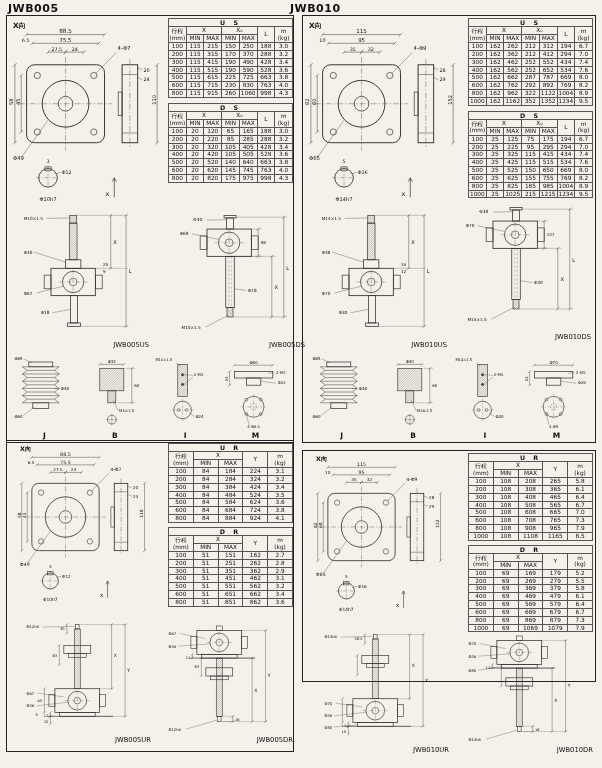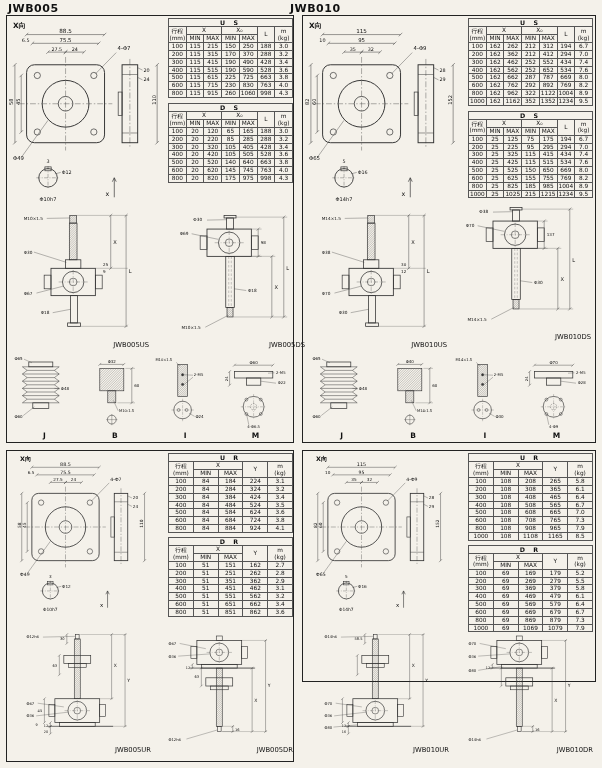--- a/index.html
+++ b/index.html
@@ -1103,21 +1103,21 @@
             <line x1="20" y1="66" x2="52" y2="66" stroke="#333" stroke-width="0.3" stroke-dasharray="4 1.5 1 1.5"></line>
             <line x1="36" y1="50" x2="36" y2="82" stroke="#333" stroke-width="0.3" stroke-dasharray="4 1.5 1 1.5"></line>
             <text x="36" y="92" font-size="4.8" text-anchor="middle" fill="#111" font-family="&quot;DejaVu Sans&quot;,sans-serif">4-Φ9</text>
             <line x1="30" y1="88.5" x2="27.5" y2="76.5" stroke="#333" stroke-width="0.4"></line>
           </svg>
         <div class="cap">M</div>
       </div>
     </div>
   </div>
 
-  <div class="quad" style="left:6px;top:450px;width:288px;height:312px">
+  <div class="quad" style="left:6px;top:440px;width:288px;height:312px">
     <svg viewBox="0 0 160 195" width="150" height="164" style="left:2px;top:2px">
         <text x="4" y="10" font-size="7.5" text-anchor="start" fill="#111" font-family="&quot;DejaVu Sans&quot;,sans-serif" font-weight="bold">X向</text>
         <rect x="18" y="48" width="80" height="80" fill="none" stroke="#333" stroke-width="1" rx="8"></rect>
         <line x1="10" y1="88" x2="106" y2="88" stroke="#333" stroke-width="0.4" stroke-dasharray="6 2 1.5 2"></line>
         <line x1="58" y1="40" x2="58" y2="136" stroke="#333" stroke-width="0.4" stroke-dasharray="6 2 1.5 2"></line>
         <circle cx="29" cy="59" r="3.2" fill="none" stroke="#333" stroke-width="0.7"></circle>
         <circle cx="87" cy="59" r="3.2" fill="none" stroke="#333" stroke-width="0.7"></circle>
         <circle cx="29" cy="117" r="3.2" fill="none" stroke="#333" stroke-width="0.7"></circle>
         <circle cx="87" cy="117" r="3.2" fill="none" stroke="#333" stroke-width="0.7"></circle>
         <circle cx="58" cy="88" r="24" fill="none" stroke="#333" stroke-width="1"></circle>

